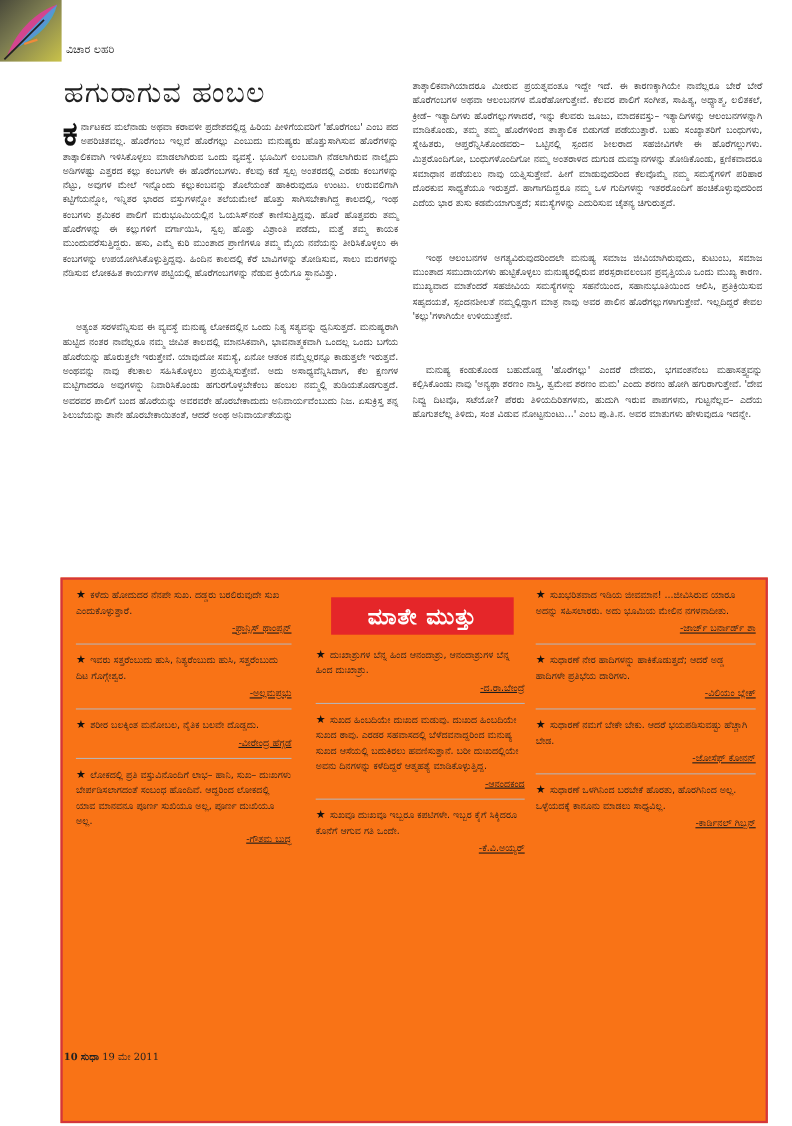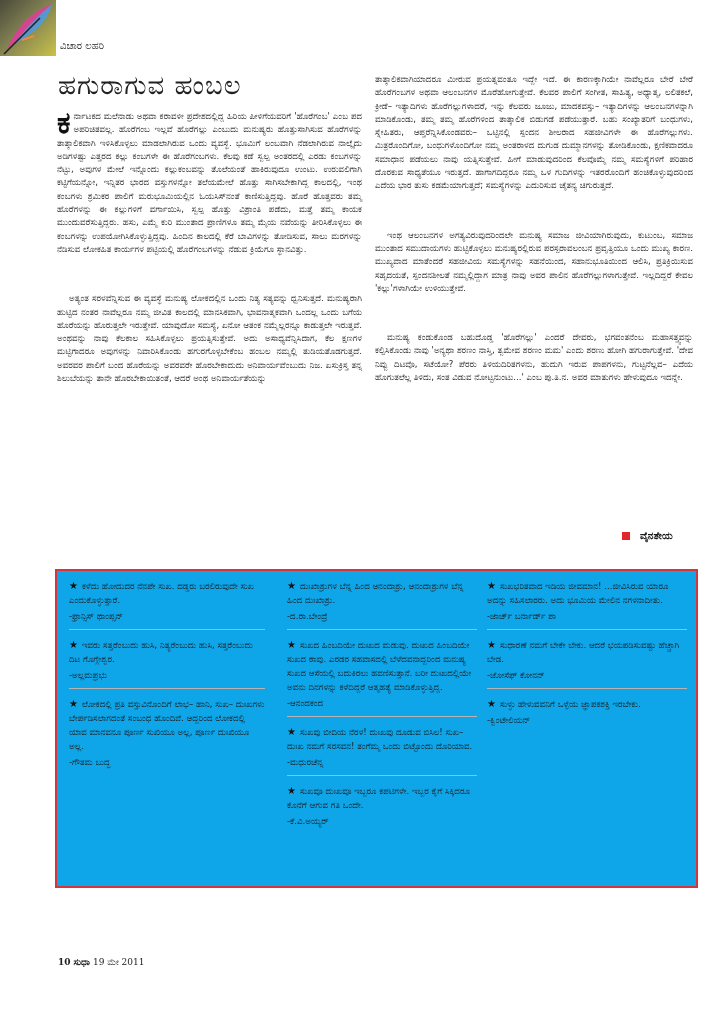--- a/index.html
+++ b/index.html
@@ -32,31 +32,31 @@
     float: left; font-size: 30px; line-height: 26px; font-weight: bold; margin: 0 3px 0 0;
     color: #111;
   }
   .byline {
     position: absolute; left: 622px; top: 502px; font-size: 10px; font-weight: bold;
     display: flex; align-items: center; gap: 10px; margin-top: 28px;
   }
   .byline .sq { width: 8px; height: 8px; background: #e2262a; display: inline-block; }
 
   .quote-box {
-    position: absolute; left: 55px; top: 569px; width: 643px; height: 319px;
-    border: 2px solid #d4363b; background: #0ea5e9; box-sizing: border-box;
+    position: absolute; left: 55px; top: 525px; width: 643px; height: 496px;
+    border: 2px solid #d4363b; background: #f97316; box-sizing: border-box;
   }
   .qcol { position: absolute; top: 0; }
   .qcol.c1 { left: 12px; width: 196px; }
   .qcol.c2 { left: 230px; width: 190px; }
   .qcol.c3 { left: 430px; width: 200px; }
   .quote { font-size: 8.6px; line-height: 14px; color: #1c1c1c; padding: 8px 0 6px 0; border-bottom: 1px solid #b9b2b2; }
   .quote:last-child { border-bottom: none; }
   .quote .star { font-size: 10px; margin-right: 4px; color: #111; }
-  .quote .author { margin-top: 2px; }
+  .quote .author { text-align: right; margin-top: 2px; text-decoration: underline; }
   .banner {
     margin: 16px 0 4px 14px; width: 166px; height: 34px; background: #e52629; color: #fff;
     font-size: 20px; line-height: 34px; text-align: center; font-weight: bold; letter-spacing: 1px;
   }
   .footer {
     position: absolute; left: 58px; top: 957px; font-size: 9px; color: #222;
     font-family: "DejaVu Serif", serif;
   }
   .footer b { font-weight: bold; }
 </style>
@@ -88,34 +88,36 @@
 
 <div class="byline">
   <span class="sq"></span>
   <span>ವೈನತೇಯ</span>
 </div>
 
 <div class="quote-box">
   <div class="qcol c1">
     <div class="quote"><span class="star">★</span><span>ಕಳೆದು ಹೋದುದರ ನೆನಪೇ ಸುಖ. ದಡ್ಡರು ಬರಲಿರುವುದೇ ಸುಖ ಎಂದುಕೊಳ್ಳುತ್ತಾರೆ.</span><div class="author">-ಫ್ರಾನ್ಸಿಸ್ ಥಾಂಪ್ಸನ್</div></div>
     <div class="quote"><span class="star">★</span><span>ಇವರು ಸತ್ತರೆಂಬುದು ಹುಸಿ, ನಿತ್ಯರೆಂಬುದು ಹುಸಿ, ಸತ್ತರೆಂಬುದು ದಿಟ ಗೊಗ್ಗೇಶ್ವರ.</span><div class="author">-ಅಲ್ಲಮಪ್ರಭು</div></div>
+    <div class="quote"><span class="star">★</span><span>ಶರೀರ ಬಲಕ್ಕಿಂತ ಮನೋಬಲ, ನೈತಿಕ ಬಲವೇ ದೊಡ್ಡದು.</span><div class="author">-ವೀರೇಂದ್ರ ಹೆಗ್ಗಡೆ</div></div>
     <div class="quote"><span class="star">★</span><span>ಲೋಕದಲ್ಲಿ ಪ್ರತಿ ವಸ್ತುವಿನೊಂದಿಗೆ ಲಾಭ– ಹಾನಿ, ಸುಖ– ದುಃಖಗಳು ಬೇರ್ಪಡಿಸಲಾಗದಂತೆ ಸಂಬಂಧ ಹೊಂದಿವೆ. ಆದ್ದರಿಂದ ಲೋಕದಲ್ಲಿ ಯಾವ ಮಾನವನೂ ಪೂರ್ಣ ಸುಖಿಯೂ ಅಲ್ಲ, ಪೂರ್ಣ ದುಃಖಿಯೂ ಅಲ್ಲ.</span><div class="author">-ಗೌತಮ ಬುದ್ಧ</div></div>
   </div>
 
   <div class="qcol c2">
+    <div class="banner">ಮಾತೇ ಮುತ್ತು</div>
     <div class="quote"><span class="star">★</span><span>ದುಃಖಾಶ್ರುಗಳ ಬೆನ್ನ ಹಿಂದ ಆನಂದಾಶ್ರು, ಆನಂದಾಶ್ರುಗಳ ಬೆನ್ನ ಹಿಂದ ದುಃಖಾಶ್ರು.</span><div class="author">-ದ.ರಾ.ಬೇಂದ್ರೆ</div></div>
     <div class="quote"><span class="star">★</span><span>ಸುಖದ ಹಿಂಬದಿಯೇ ದುಃಖದ ಮಡುವು. ದುಃಖದ ಹಿಂಬದಿಯೇ ಸುಖದ ಠಾವು. ಎರಡರ ಸಹವಾಸದಲ್ಲಿ ಬೆಳೆದವನಾದ್ದರಿಂದ ಮನುಷ್ಯ ಸುಖದ ಆಸೆಯಲ್ಲಿ ಬದುಕಿರಲು ಹವಣಿಸುತ್ತಾನೆ. ಬರೀ ದುಃಖದಲ್ಲಿಯೇ ಅವನು ದಿನಗಳನ್ನು ಕಳೆದಿದ್ದರೆ ಆತ್ಮಹತ್ಯೆ ಮಾಡಿಕೊಳ್ಳುತ್ತಿದ್ದ.</span><div class="author">-ಆನಂದಕಂದ</div></div>
-    <div class="quote"><span class="star">★</span><span>ಸುಖವು ಬೀದಿಯ ನೆರಳ! ದುಃಖವು ದೂಡುವ ಬಿಸಿಲ! ಸುಖ– ದುಃಖ ನಮಗೆ ಸರಸವನ! ತಂಗೆಮ್ಮ ಒಂದು ಬಿಟ್ಟೊಂದು ದೊರಿಯಾವ.</span><div class="author">-ಮಧುರಚೆನ್ನ</div></div>
     <div class="quote"><span class="star">★</span><span>ಸುಖವೂ ದುಃಖವೂ ಇಬ್ಬರೂ ಕಪಟಿಗಳೇ. ಇಬ್ಬರ ಕೈಗೆ ಸಿಕ್ಕಿದರೂ ಕೊನೆಗೆ ಆಗುವ ಗತಿ ಒಂದೇ.</span><div class="author">-ಕೆ.ವಿ.ಅಯ್ಯರ್</div></div>
   </div>
 
   <div class="qcol c3">
     <div class="quote"><span class="star">★</span><span>ಸುಖಭರಿತವಾದ ಇಡಿಯ ಜೀವಮಾನ! ...ಜೀವಿಸಿರುವ ಯಾರೂ ಅದನ್ನು ಸಹಿಸಲಾರರು. ಅದು ಭೂಮಿಯ ಮೇಲಿನ ನಗಳನಾದೀತು.</span><div class="author">-ಜಾರ್ಜ್ ಬರ್ನಾರ್ಡ್ ಶಾ</div></div>
+    <div class="quote"><span class="star">★</span><span>ಸುಧಾರಣೆ ನೇರ ಹಾದಿಗಳನ್ನು ಹಾಕಿಕೊಡುತ್ತದೆ; ಆದರೆ ಅಡ್ಡ ಹಾದಿಗಳೇ ಪ್ರತಿಭೆಯ ದಾರಿಗಳು.</span><div class="author">-ವಿಲಿಯಂ ಬ್ಲೇಕ್</div></div>
     <div class="quote"><span class="star">★</span><span>ಸುಧಾರಣೆ ನಮಗೆ ಬೇಕೇ ಬೇಕು. ಆದರೆ ಭಯಪಡಿಸುವಷ್ಟು ಹೆಚ್ಚಾಗಿ ಬೇಡ.</span><div class="author">-ಜೋಸೆಫ್ ಕೋನನ್</div></div>
-    <div class="quote"><span class="star">★</span><span>ಸುಳ್ಳು ಹೇಳುವವನಿಗೆ ಒಳ್ಳೆಯ ಜ್ಞಾಪಕಶಕ್ತಿ ಇರಬೇಕು.</span><div class="author">-ಕ್ವಿಂಟೇಲಿಯನ್</div></div>
+    <div class="quote"><span class="star">★</span><span>ಸುಧಾರಣೆ ಒಳಗಿನಿಂದ ಬರಬೇಕೆ ಹೊರತು, ಹೊರಗಿನಿಂದ ಅಲ್ಲ. ಒಳ್ಳೆಯದಕ್ಕೆ ಕಾನೂನು ಮಾಡಲು ಸಾಧ್ಯವಿಲ್ಲ.</span><div class="author">-ಕಾರ್ಡಿನಲ್ ಗಿಬ್ಬನ್</div></div>
   </div>
 </div>
 
 <div class="footer">
   <b>10</b>
   <b>ಸುಧಾ</b>
   <span>19 ಮೇ 2011</span>
 </div>
 
 </body></html>

